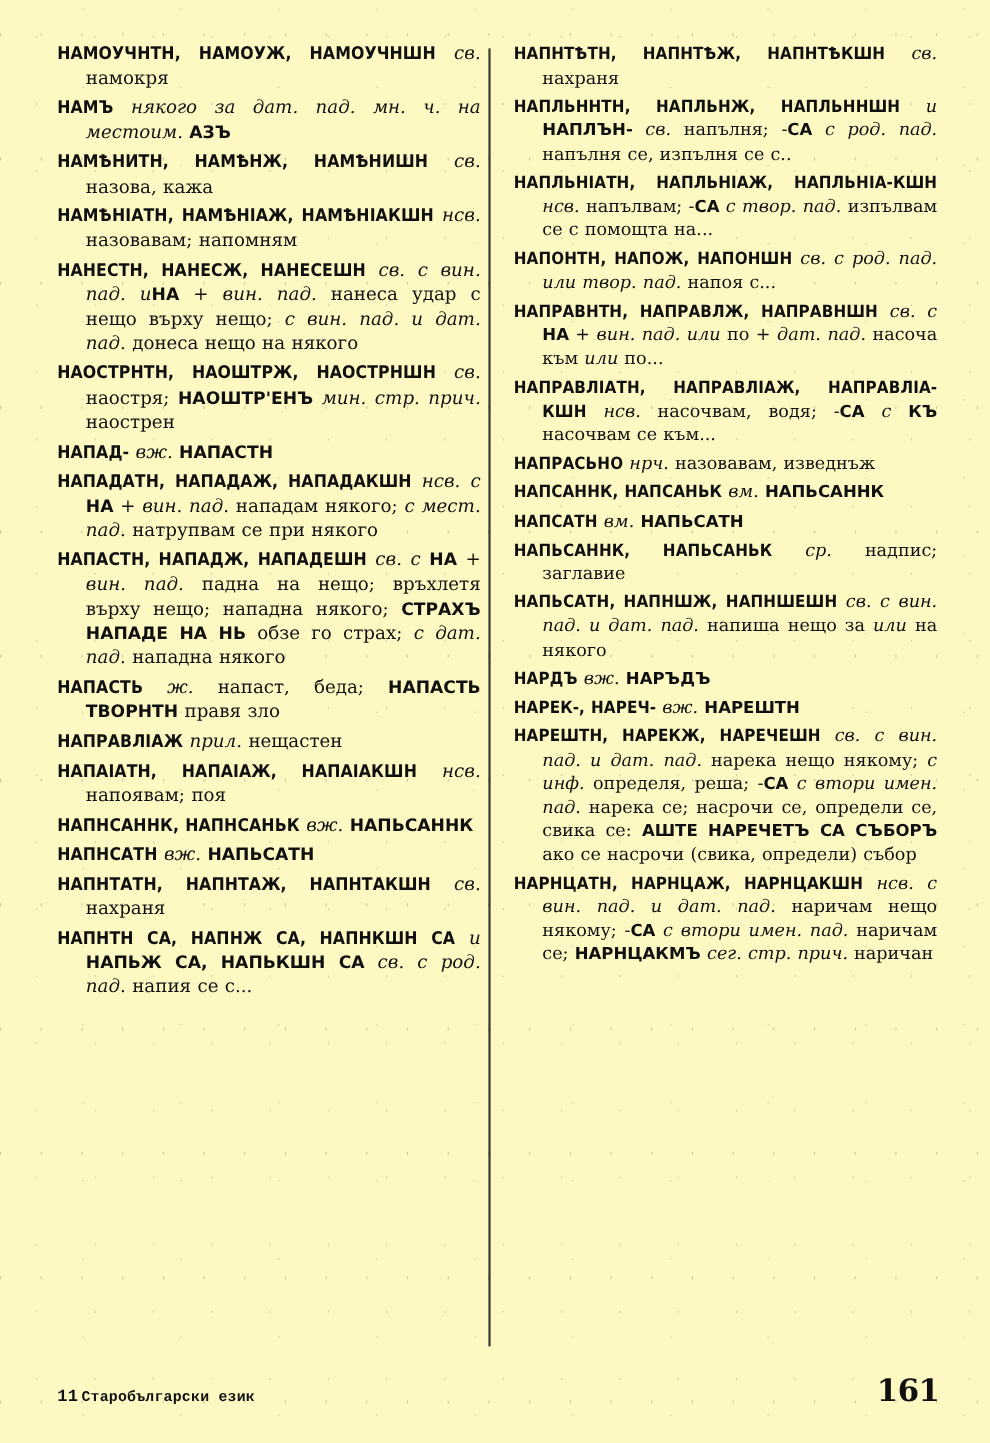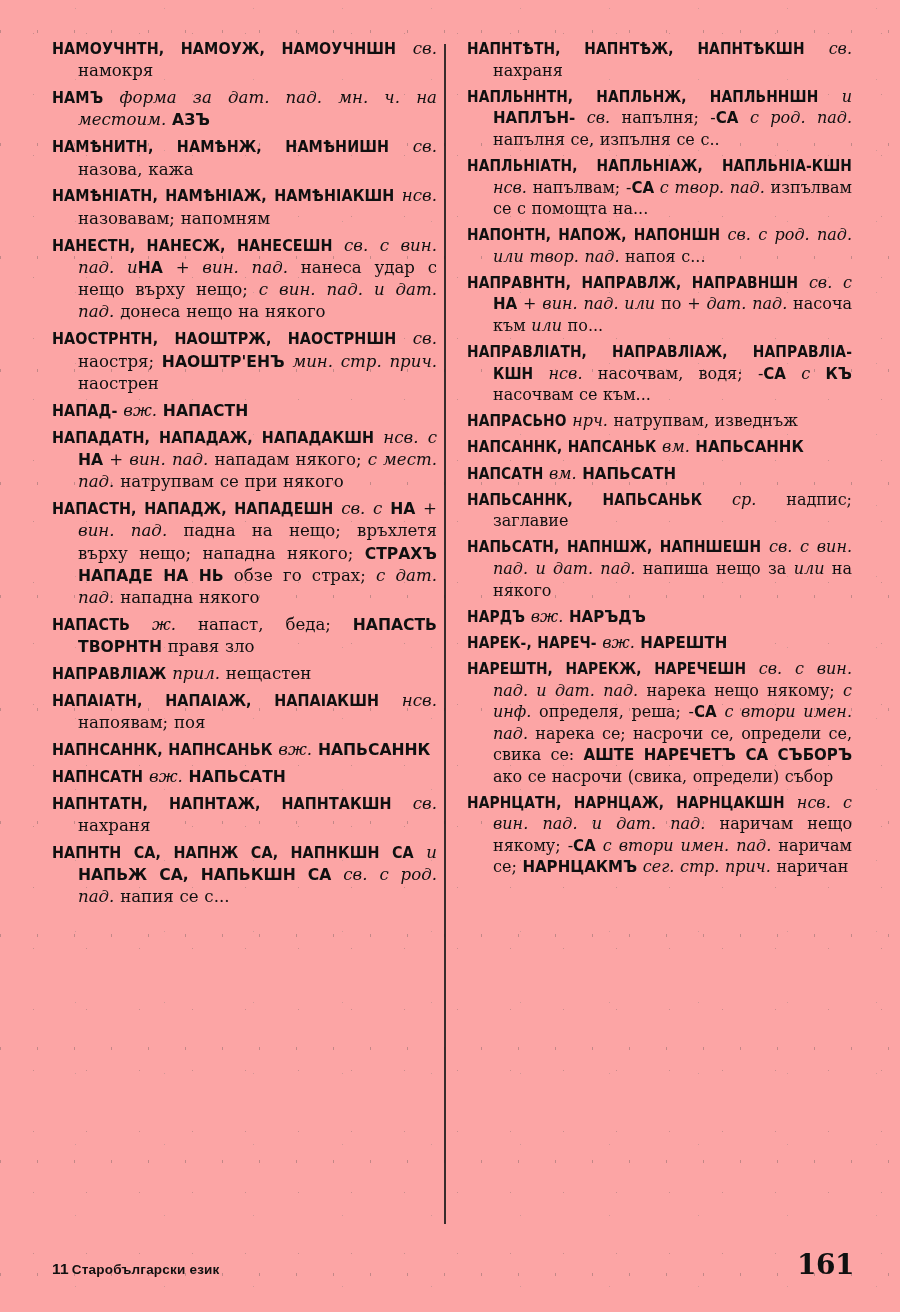--- a/index.html
+++ b/index.html
@@ -15,21 +15,21 @@
     color: #101010;
     position: relative;
     overflow: hidden;
   }
 
   
   #page {
     position: absolute;
     left: 0; top: 0;
     width: 900px; height: 1312px;
-    background: #fca5a5;
+    background: #fef9c3;
   }
 
   
   #speckle {
     position: absolute;
     left: 0; top: 0; right: 0; bottom: 0;
     pointer-events: none;
     opacity: .30;
     background-image:
       radial-gradient(#555 0.6px, transparent 0.7px),
@@ -113,21 +113,21 @@
     position: absolute;
     left: 52px;
     right: 46px;
     top: 1248px;
     height: 34px;
     display: flex;
     align-items: baseline;
     justify-content: space-between;
   }
   #signature {
-    font-family: Liberation Sans, sans-serif;
+    font-family: Liberation Mono, monospace;
     font-size: 13.5px;
     font-weight: 700;
     letter-spacing: .2px;
     white-space: nowrap;
   }
   #signature .num { font-size: 15.5px; margin-right: 3px; }
   #folio {
     font-family: "DejaVu Serif", "Liberation Serif", serif;
     font-weight: 700;
     font-size: 28px;
@@ -140,21 +140,21 @@
 <div id="page">
 
   <div id="speckle"></div>
 
   <div id="divider"></div>
 
   <div id="columns">
 
     <div class="col left" id="col-left">
         <p class="entry"><span class="hw">НАМОУЧНТН, НАМОУЖ, НАМОУЧНШН</span> <span class="gr">св.</span> <span class="gl">намокря</span></p>
-        <p class="entry"><span class="hw">НАМЪ</span> <span class="gr">форма за дат. пад. мн. ч. на местоим.</span> <span class="ocs">АЗЪ</span></p>
+        <p class="entry"><span class="hw">НАМЪ</span> <span class="gr">някого за дат. пад. мн. ч. на местоим.</span> <span class="ocs">АЗЪ</span></p>
         <p class="entry"><span class="hw">НАМѢНИТН, НАМѢНЖ, НАМѢНИШН</span> <span class="gr">св.</span> <span class="gl">назова, кажа</span></p>
         <p class="entry"><span class="hw">НАМѢНІАТН, НАМѢНІАЖ, НАМѢНІАКШН</span> <span class="gr">нсв.</span> <span class="gl">назовавам; напомням</span></p>
         <p class="entry"><span class="hw">НАНЕСТН, НАНЕСЖ, НАНЕСЕШН</span> <span class="gr">св. с вин. пад. и</span><span class="ocs">НА</span><span class="gl"> + </span><span class="gr">вин. пад.</span><span class="gl"> нанеса удар с нещо върху нещо; </span><span class="gr">с вин. пад. и дат. пад.</span><span class="gl"> донеса нещо на някого</span></p>
         <p class="entry"><span class="hw">НАОСТРНТН, НАОШТРЖ, НАОСТРНШН</span> <span class="gr">св.</span><span class="gl"> наостря; </span><span class="ocs">НАОШТР'ЕНЪ</span><span class="gl"> </span><span class="gr">мин. стр. прич.</span><span class="gl"> наострен</span></p>
         <p class="entry"><span class="hw">НАПАД-</span> <span class="gr">вж.</span> <span class="ocs">НАПАСТН</span></p>
         <p class="entry"><span class="hw">НАПАДАТН, НАПАДАЖ, НАПАДАКШН</span> <span class="gr">нсв. с</span><span class="ocs"> НА</span><span class="gl"> + </span><span class="gr">вин. пад.</span><span class="gl"> нападам някого; </span><span class="gr">с мест. пад.</span><span class="gl"> натрупвам се при някого</span></p>
         <p class="entry"><span class="hw">НАПАСТН, НАПАДЖ, НАПАДЕШН</span> <span class="gr">св. с</span><span class="ocs"> НА</span><span class="gl"> + </span><span class="gr">вин. пад.</span><span class="gl"> падна на нещо; връхлетя върху нещо; нападна някого; </span><span class="ocs">СТРАХЪ НАПАДЕ НА НЬ</span><span class="gl"> обзе го страх; </span><span class="gr">с дат. пад.</span><span class="gl"> нападна някого</span></p>
         <p class="entry"><span class="hw">НАПАСТЬ</span> <span class="gr">ж.</span><span class="gl"> напаст, беда; </span><span class="ocs">НАПАСТЬ ТВОРНТН</span><span class="gl"> правя зло</span></p>
         <p class="entry"><span class="hw">НАПРАВЛІАЖ</span> <span class="gr">прил.</span> <span class="gl">нещастен</span></p>
         <p class="entry"><span class="hw">НАПАІАТН, НАПАІАЖ, НАПАІАКШН</span> <span class="gr">нсв.</span> <span class="gl">напоявам; поя</span></p>
@@ -164,21 +164,21 @@
         <p class="entry"><span class="hw">НАПНТН СА, НАПНЖ СА, НАПНКШН СА</span> <span class="gr">и</span><span class="ocs"> НАПЬЖ СА, НАПЬКШН СА</span><span class="gl"> </span><span class="gr">св. с род. пад.</span><span class="gl"> напия се с...</span></p>
       </div>
 
     <div class="col right" id="col-right">
         <p class="entry"><span class="hw">НАПНТѢТН, НАПНТѢЖ, НАПНТѢКШН</span> <span class="gr">св.</span> <span class="gl">нахраня</span></p>
         <p class="entry"><span class="hw">НАПЛЬННТН, НАПЛЬНЖ, НАПЛЬННШН</span> <span class="gr">и</span><span class="ocs"> НАПЛЪН-</span><span class="gl"> </span><span class="gr">св.</span><span class="gl"> напълня; -</span><span class="ocs">СА</span><span class="gl"> </span><span class="gr">с род. пад.</span><span class="gl"> напълня се, изпълня се с..</span></p>
         <p class="entry"><span class="hw">НАПЛЬНІАТН, НАПЛЬНІАЖ, НАПЛЬНІА-КШН</span> <span class="gr">нсв.</span><span class="gl"> напълвам; -</span><span class="ocs">СА</span><span class="gl"> </span><span class="gr">с твор. пад.</span><span class="gl"> изпълвам се с помощта на...</span></p>
         <p class="entry"><span class="hw">НАПОНТН, НАПОЖ, НАПОНШН</span> <span class="gr">св. с род. пад. или твор. пад.</span> <span class="gl">напоя с...</span></p>
         <p class="entry"><span class="hw">НАПРАВНТН, НАПРАВЛЖ, НАПРАВНШН</span> <span class="gr">св. с</span><span class="ocs"> НА</span><span class="gl"> + </span><span class="gr">вин. пад. или</span><span class="gl"> по + </span><span class="gr">дат. пад.</span><span class="gl"> насоча към </span><span class="gr">или</span><span class="gl"> по...</span></p>
         <p class="entry"><span class="hw">НАПРАВЛІАТН, НАПРАВЛІАЖ, НАПРАВЛІА-КШН</span> <span class="gr">нсв.</span><span class="gl"> насочвам, водя; -</span><span class="ocs">СА</span><span class="gl"> </span><span class="gr">с</span><span class="gl"> </span><span class="ocs">КЪ</span><span class="gl"> насочвам се към...</span></p>
-        <p class="entry"><span class="hw">НАПРАСЬНО</span> <span class="gr">нрч.</span> <span class="gl">натрупвам, изведнъж</span></p>
+        <p class="entry"><span class="hw">НАПРАСЬНО</span> <span class="gr">нрч.</span> <span class="gl">назовавам, изведнъж</span></p>
         <p class="entry"><span class="hw">НАПСАННК, НАПСАНЬК</span> <span class="gr">вм.</span> <span class="ocs">НАПЬСАННК</span></p>
         <p class="entry"><span class="hw">НАПСАТН</span> <span class="gr">вм.</span> <span class="ocs">НАПЬСАТН</span></p>
         <p class="entry"><span class="hw">НАПЬСАННК, НАПЬСАНЬК</span> <span class="gr">ср.</span> <span class="gl">надпис; заглавие</span></p>
         <p class="entry"><span class="hw">НАПЬСАТН, НАПНШЖ, НАПНШЕШН</span> <span class="gr">св. с вин. пад. и дат. пад.</span><span class="gl"> напиша нещо за </span><span class="gr">или</span><span class="gl"> на някого</span></p>
         <p class="entry"><span class="hw">НАРДЪ</span> <span class="gr">вж.</span> <span class="ocs">НАРЪДЪ</span></p>
         <p class="entry"><span class="hw">НАРЕК-, НАРЕЧ-</span> <span class="gr">вж.</span> <span class="ocs">НАРЕШТН</span></p>
         <p class="entry"><span class="hw">НАРЕШТН, НАРЕКЖ, НАРЕЧЕШН</span> <span class="gr">св. с вин. пад. и дат. пад.</span><span class="gl"> нарека нещо някому; </span><span class="gr">с инф.</span><span class="gl"> определя, реша; -</span><span class="ocs">СА</span><span class="gl"> </span><span class="gr">с втори имен. пад.</span><span class="gl"> нарека се; насрочи се, определи се, свика се: </span><span class="ocs">АШТЕ НАРЕЧЕТЪ СА СЪБОРЪ</span><span class="gl"> ако се насрочи (свика, определи) събор</span></p>
         <p class="entry"><span class="hw">НАРНЦАТН, НАРНЦАЖ, НАРНЦАКШН</span> <span class="gr">нсв. с вин. пад. и дат. пад.</span><span class="gl"> наричам нещо някому; -</span><span class="ocs">СА</span><span class="gl"> </span><span class="gr">с втори имен. пад.</span><span class="gl"> наричам се; </span><span class="ocs">НАРНЦАКМЪ</span><span class="gl"> </span><span class="gr">сег. стр. прич.</span><span class="gl"> наричан</span></p>
       </div>
 

